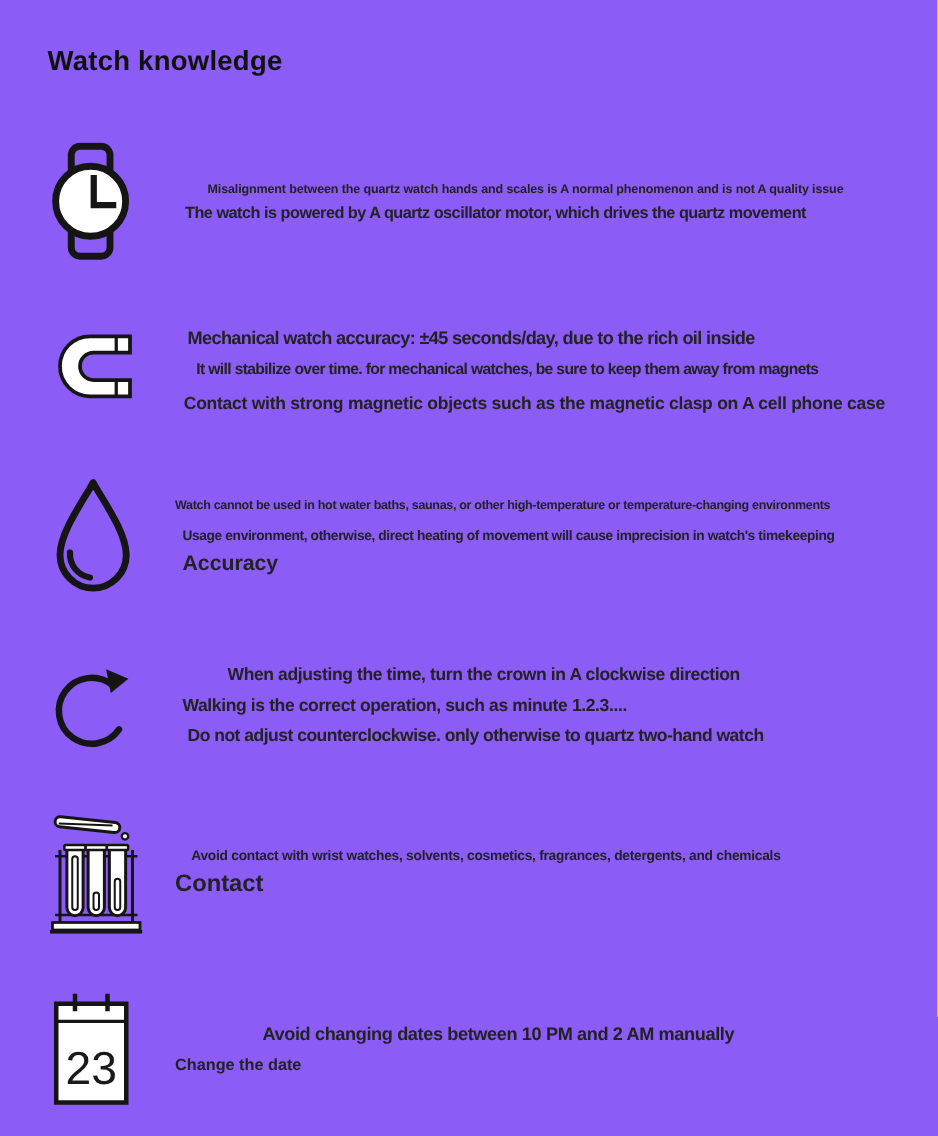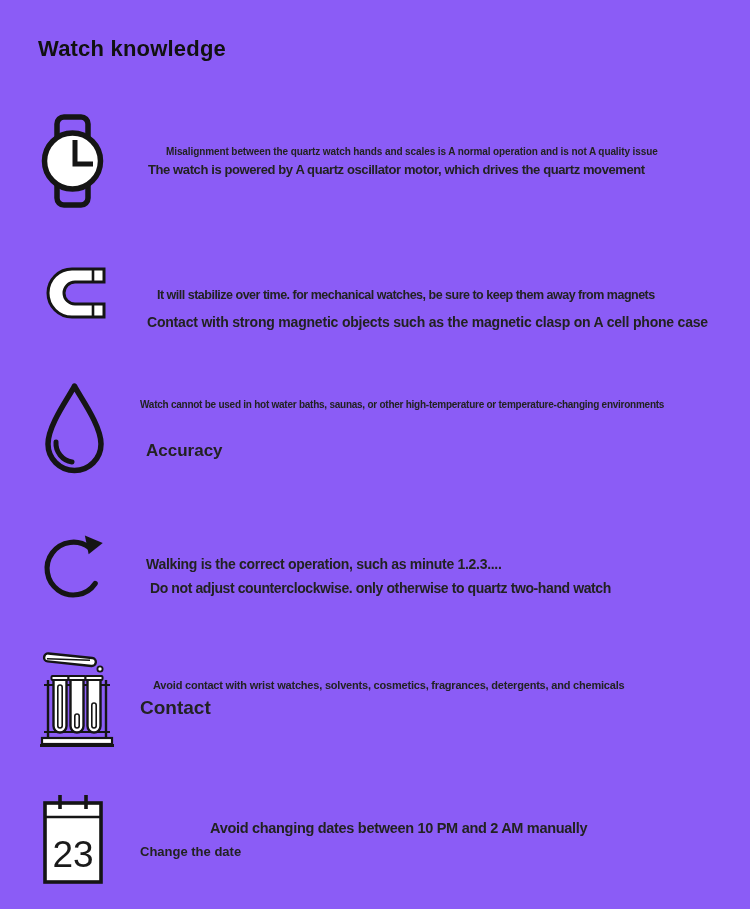--- a/index.html
+++ b/index.html
@@ -56,48 +56,51 @@
 
   <div class="title">Watch knowledge</div>
 
   <div class="icon s1-icon">
     <svg viewBox="0 0 69 94" fill="none" xmlns="http://www.w3.org/2000/svg">
       <rect x="19" y="3" width="31" height="88" rx="7" stroke="#151515" stroke-width="5.5"></rect>
       <circle cx="34.5" cy="47" r="28" fill="#ffffff" stroke="#151515" stroke-width="5.5"></circle>
       <polyline points="37,26 37,50 55,50" stroke="#151515" stroke-width="5" fill="none"></polyline>
     </svg>
   </div>
-  <div class="ln s1l1">Misalignment between the quartz watch hands and scales is A normal operation and is not A quality issue</div>
+  <div class="ln s1l1">Misalignment between the quartz watch hands and scales is A normal phenomenon and is not A quality issue</div>
   <div class="ln s1l2">The watch is powered by A quartz oscillator motor, which drives the quartz movement</div>
 
   <div class="icon s2-icon">
     <svg viewBox="0 0 62 56" xmlns="http://www.w3.org/2000/svg">
       <path d="M58,3 H26 A24,24 0 0 0 26,51 H58 V38 H29 A11,11 0 0 1 29,16 H58 Z" fill="#ffffff" stroke="#151515" stroke-width="3"></path>
       <line x1="47" y1="3" x2="47" y2="16" stroke="#151515" stroke-width="2.6"></line>
       <line x1="47" y1="38" x2="47" y2="51" stroke="#151515" stroke-width="2.6"></line>
     </svg>
   </div>
+  <div class="ln s2l1">Mechanical watch accuracy: ±45 seconds/day, due to the rich oil inside</div>
   <div class="ln s2l2">It will stabilize over time. for mechanical watches, be sure to keep them away from magnets</div>
   <div class="ln s2l3">Contact with strong magnetic objects such as the magnetic clasp on A cell phone case</div>
 
   <div class="icon s3-icon">
     <svg viewBox="0 0 65 96" fill="none" xmlns="http://www.w3.org/2000/svg">
       <path d="M32.5,4 C27,15 6,43 6,62 A26.5,26.5 0 0 0 59,62 C59,43 38,15 32.5,4 Z" stroke="#151515" stroke-width="5.5" stroke-linejoin="round"></path>
       <path d="M14,60 A19,19 0 0 0 30,80" stroke="#151515" stroke-width="5" stroke-linecap="round"></path>
     </svg>
   </div>
   <div class="ln s3l1">Watch cannot be used in hot water baths, saunas, or other high-temperature or temperature-changing environments</div>
+  <div class="ln s3l2">Usage environment, otherwise, direct heating of movement will cause imprecision in watch's timekeeping</div>
   <div class="ln s3l3">Accuracy</div>
 
   <div class="icon s4-icon">
     <svg viewBox="0 0 68 86" fill="none" xmlns="http://www.w3.org/2000/svg">
       <path d="M50,22 A28,28 0 1 0 56,60" stroke="#151515" stroke-width="5.5" stroke-linecap="round"></path>
       <polygon points="64,17 45,9 49,29" fill="#151515"></polygon>
     </svg>
   </div>
+  <div class="ln s4l1">When adjusting the time, turn the crown in A clockwise direction</div>
   <div class="ln s4l2">Walking is the correct operation, such as minute 1.2.3....</div>
   <div class="ln s4l3">Do not adjust counterclockwise. only otherwise to quartz two-hand watch</div>
 
   <div class="icon s5-icon">
     <svg viewBox="0 0 74 99" fill="none" xmlns="http://www.w3.org/2000/svg">
       <g transform="rotate(6 4 10)">
         <rect x="4" y="5" width="52" height="8" rx="4" fill="#ffffff" stroke="#151515" stroke-width="2.4"></rect>
         <line x1="7" y1="10.5" x2="50" y2="7.5" stroke="#151515" stroke-width="1.6"></line>
       </g>
       <circle cx="60" cy="21" r="2.6" fill="#ffffff" stroke="#151515" stroke-width="1.8"></circle>

